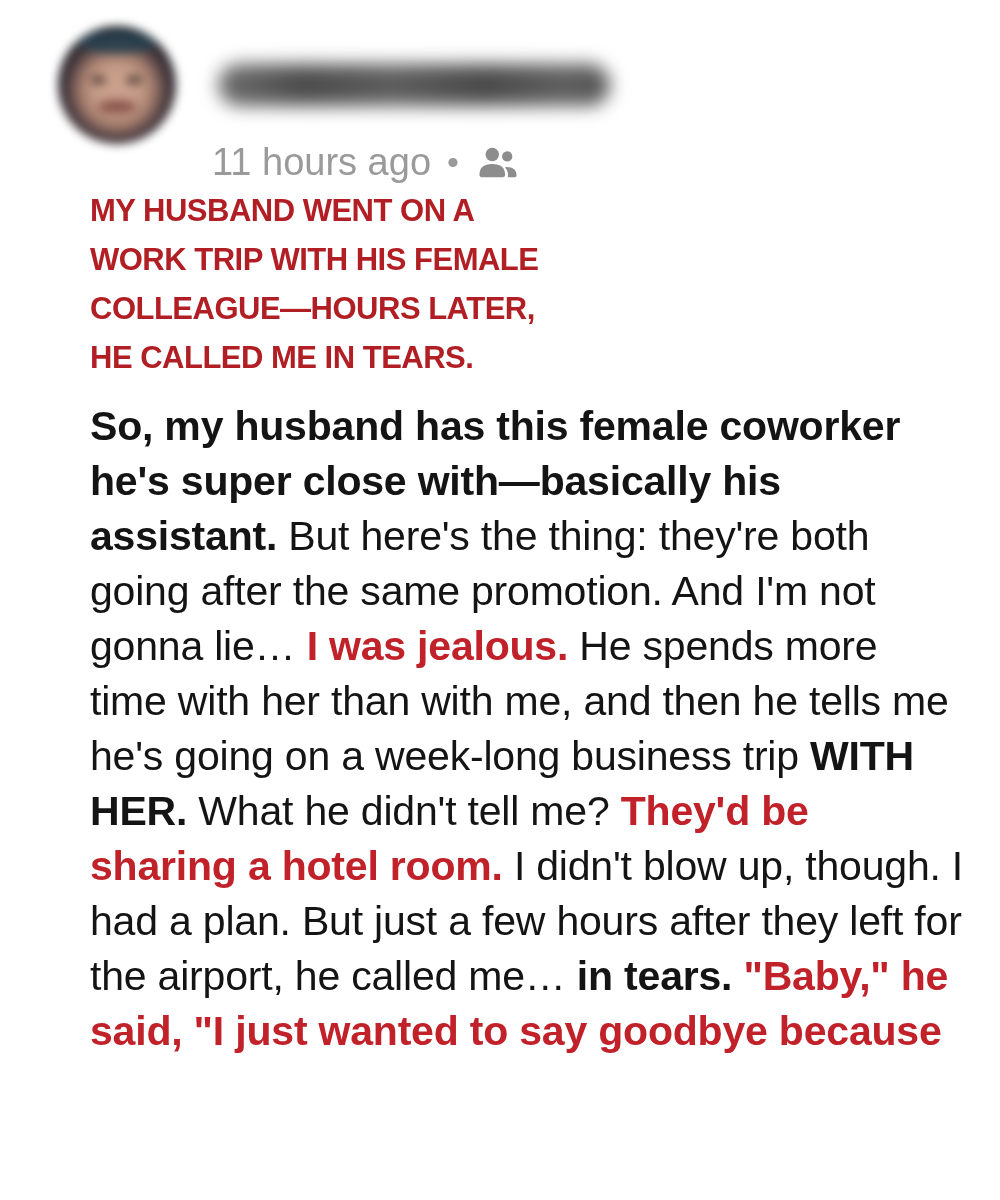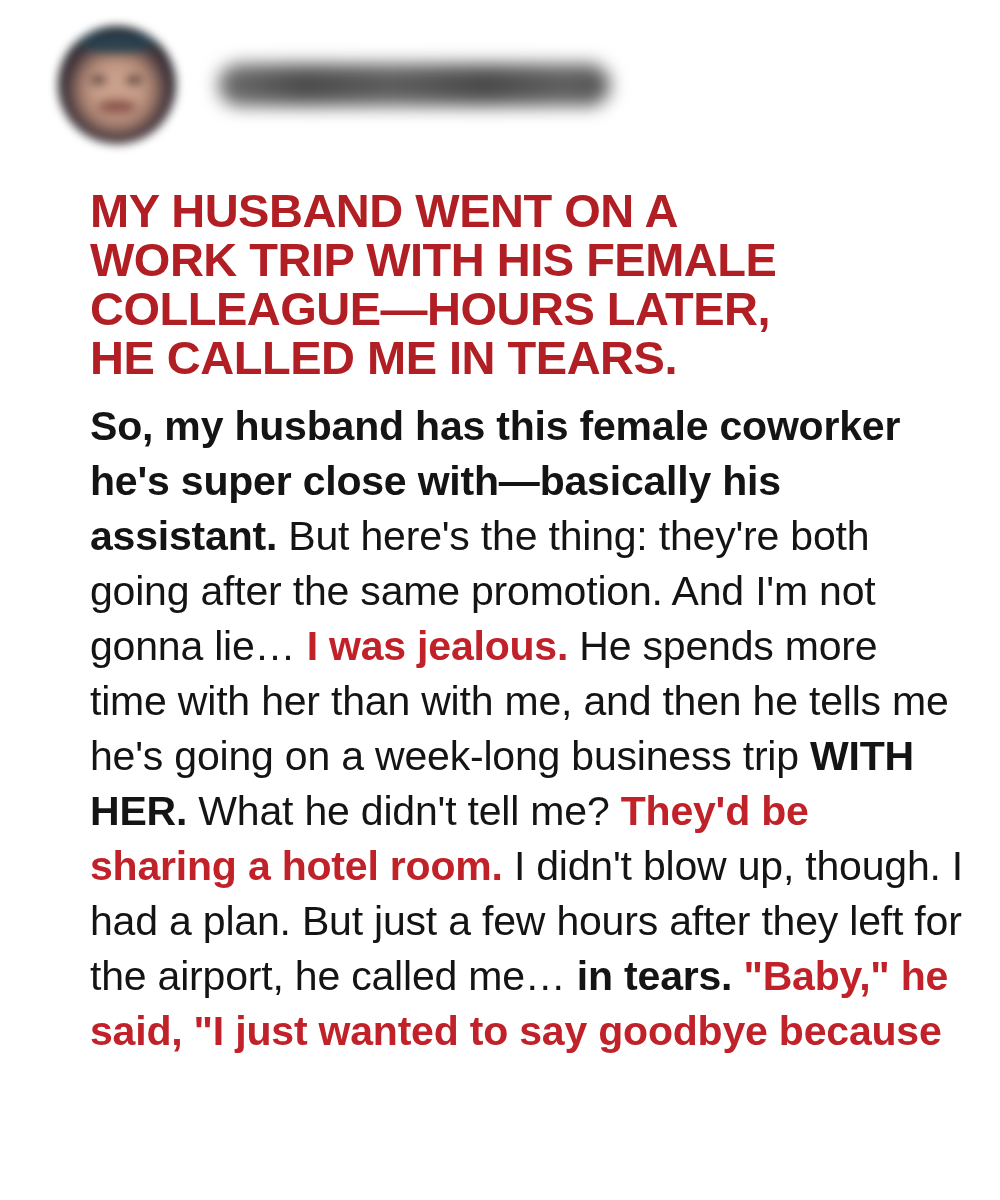--- a/index.html
+++ b/index.html
@@ -94,21 +94,21 @@
   }
   .meta .privacy svg { display: block; fill: var(--icon-gray); }
 
   
   .headline {
     position: absolute;
     left: 90px;
     top: 186px;
     width: 885px;
     margin: 0;
-    font-size: 47px;
+    font-size: 31px;
     font-weight: 700;
     line-height: 49px;
     letter-spacing: -0.5px;
     color: var(--headline-red);
     white-space: pre-line;
   }
 
   
   .body-text {
     position: absolute;
@@ -132,20 +132,32 @@
 
   <div class="avatar">
     <div class="hair-top"></div>
     <div class="eye eye-l"></div>
     <div class="eye eye-r"></div>
     <div class="smile"></div>
   </div>
 
   <div class="username-blur"></div>
 
+  <div class="meta">
+    <span class="timestamp">11 hours ago</span>
+    <span class="dot">•</span>
+    <span class="privacy">
+      <svg width="46" height="34" viewBox="0 0 24 17" xmlns="http://www.w3.org/2000/svg">
+        <circle cx="9" cy="4.6" r="3.5"></circle>
+        <circle cx="16.8" cy="5.6" r="2.7"></circle>
+        <path d="M2.3 15.3 Q2.3 9.6 9 9.6 Q15.7 9.6 15.7 15.3 Q15.7 16.4 14.6 16.4 L3.4 16.4 Q2.3 16.4 2.3 15.3 Z"></path>
+        <path d="M16.6 11.1 Q21.7 11.3 21.7 15.5 Q21.7 16.4 20.8 16.4 L17.1 16.4 Q17.6 13.0 15.6 11.5 Q16.0 11.1 16.6 11.1 Z"></path>
+      </svg>
+    </span>
+  </div>
 
   <h1 class="headline">MY HUSBAND WENT ON A
 WORK TRIP WITH HIS FEMALE
 COLLEAGUE—HOURS LATER,
 HE CALLED ME IN TEARS.</h1>
 
   <p class="body-text"><span class="seg-bold">So, my husband has this female coworker he's super close with—basically his assistant.</span><span class="seg-regular"> But here's the thing: they're both going after the same promotion. And I'm not gonna lie… </span><span class="seg-red-bold">I was jealous.</span><span class="seg-regular"> He spends more time with her than with me, and then he tells me he's going on a week-long business trip </span><span class="seg-bold">WITH HER.</span><span class="seg-regular"> What he didn't tell me? </span><span class="seg-red-bold">They'd be sharing a hotel room.</span><span class="seg-regular"> I didn't blow up, though. I had a plan. But just a few hours after they left for the airport, he called me… </span><span class="seg-bold">in tears.</span><span class="seg-red-bold"> "Baby," he said, "I just wanted to say goodbye because</span></p>
 
 </div>
 

